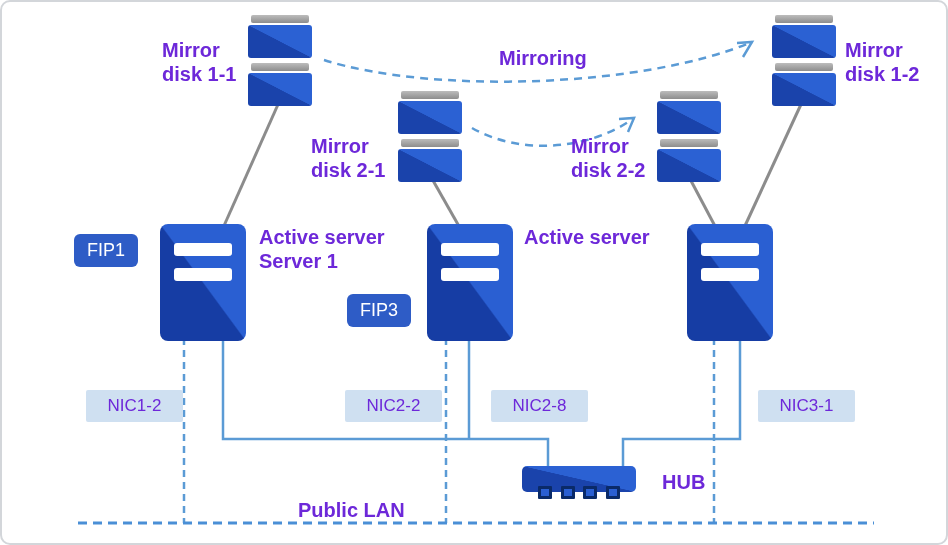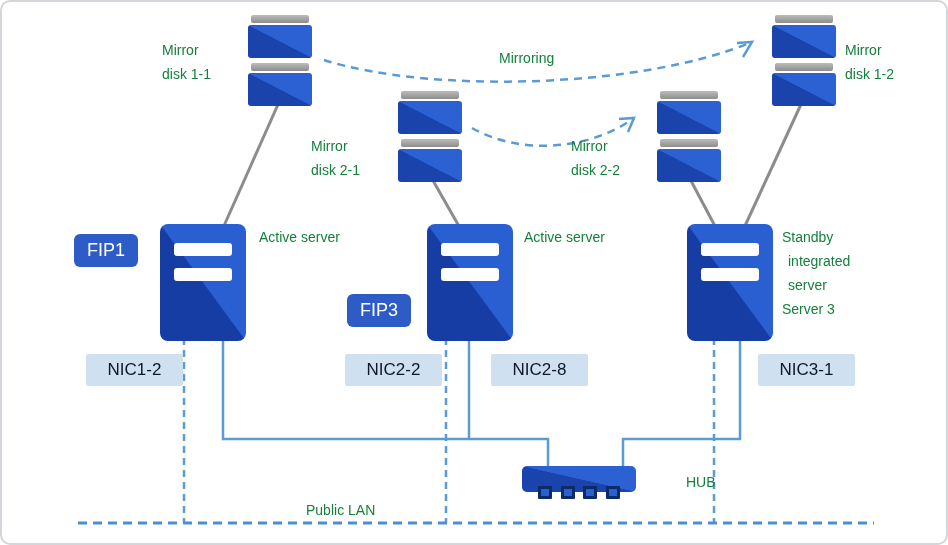--- a/index.html
+++ b/index.html
@@ -3,21 +3,21 @@
 <meta charset="utf-8">
 <style>
   html,body { margin:0; padding:0; background:#fff; }
   .canvas {
     position:relative; width:948px; height:545px; box-sizing:border-box;
     background:#ffffff; border:2px solid #d3d6da; border-radius:10px;
     overflow:hidden; font-family:"Liberation Sans", sans-serif;
   }
   .wires { position:absolute; left:0; top:0; width:948px; height:545px; }
 
-  .lbl { position:absolute; color:#15803d; font-size:14px; line-height:24px; white-space:nowrap; }
+  .lbl { position:absolute; color:#6d28d9; font-size:20px; line-height:24px; white-space:nowrap;font-weight:bold; }
   .lbl span { display:block; }
 
   .disk { position:absolute; width:64px; }
   .disk .cap {
     height:8px; margin:0 3px 2px; border-radius:2px;
     background:linear-gradient(180deg,#bcbcbc,#8d8d8d);
   }
   .disk .unit {
     height:33px; margin-bottom:5px; border-radius:3px;
     background:linear-gradient(to top right,#1a43ab 49.5%,#2b61d3 50.5%);
@@ -34,22 +34,22 @@
   .server .slot.s1 { top:19px; }
   .server .slot.s2 { top:44px; }
 
   .badge-fip {
     position:absolute; width:64px; height:33px; border-radius:6px;
     background:#2e5cc6; color:#fff; font-size:18px;
     display:flex; align-items:center; justify-content:center;
   }
   .badge-nic {
     position:absolute; width:97px; height:32px; border-radius:2px;
-    background:#cfe0f1; color:#0f172a; font-size:17px;
-    display:flex; align-items:center; justify-content:center;
+    background:#cfe0f1; color:#6d28d9; font-size:17px;
+    display:flex; align-items:center; justify-content:center;margin-top:36px;
   }
 
   .hub { position:absolute; left:520px; top:464px; width:114px; }
   .hub .hub-body {
     height:26px; border-radius:5px;
     background:linear-gradient(to top right,#1a43ab 49.5%,#2b61d3 50.5%);
   }
   .hub .hub-ports { display:flex; justify-content:space-evenly; margin-top:-6px; padding:0 8px; }
   .hub .hub-port {
     width:14px; height:13px; box-sizing:border-box;
@@ -141,45 +141,40 @@
     <div class="slot s1"></div>
     <div class="slot s2"></div>
   </div>
   <div class="server" style="left:685px; top:222px">
     <div class="slot s1"></div>
     <div class="slot s2"></div>
   </div>
 
   <div class="lbl" style="left:257px; top:223px">
     <span>Active server</span>
+    <span>Server 1</span>
   </div>
   <div class="lbl" style="left:522px; top:223px">
     <span>Active server</span>
-  </div>
-  <div class="lbl" style="left:780px; top:223px">
-    <span>Standby</span>
-    <span style="padding-left:6px">integrated</span>
-    <span style="padding-left:6px">server</span>
-    <span>Server 3</span>
   </div>
 
   <div class="badge-fip" style="left:72px; top:232px">FIP1</div>
   <div class="badge-fip" style="left:345px; top:292px">FIP3</div>
 
   <div class="badge-nic" style="left:84px;  top:352px">NIC1-2</div>
   <div class="badge-nic" style="left:343px; top:352px">NIC2-2</div>
   <div class="badge-nic" style="left:489px; top:352px">NIC2-8</div>
   <div class="badge-nic" style="left:756px; top:352px">NIC3-1</div>
 
   <div class="hub">
     <div class="hub-body"></div>
     <div class="hub-ports">
       <div class="hub-port"></div>
       <div class="hub-port"></div>
       <div class="hub-port"></div>
       <div class="hub-port"></div>
     </div>
   </div>
-  <div class="lbl" style="left:684px; top:468px">HUB</div>
+  <div class="lbl" style="left:660px; top:468px">HUB</div>
 
-  <div class="lbl" style="left:304px; top:496px">Public LAN</div>
+  <div class="lbl" style="left:296px; top:496px">Public LAN</div>
 
 </div>
 
 </body></html>

